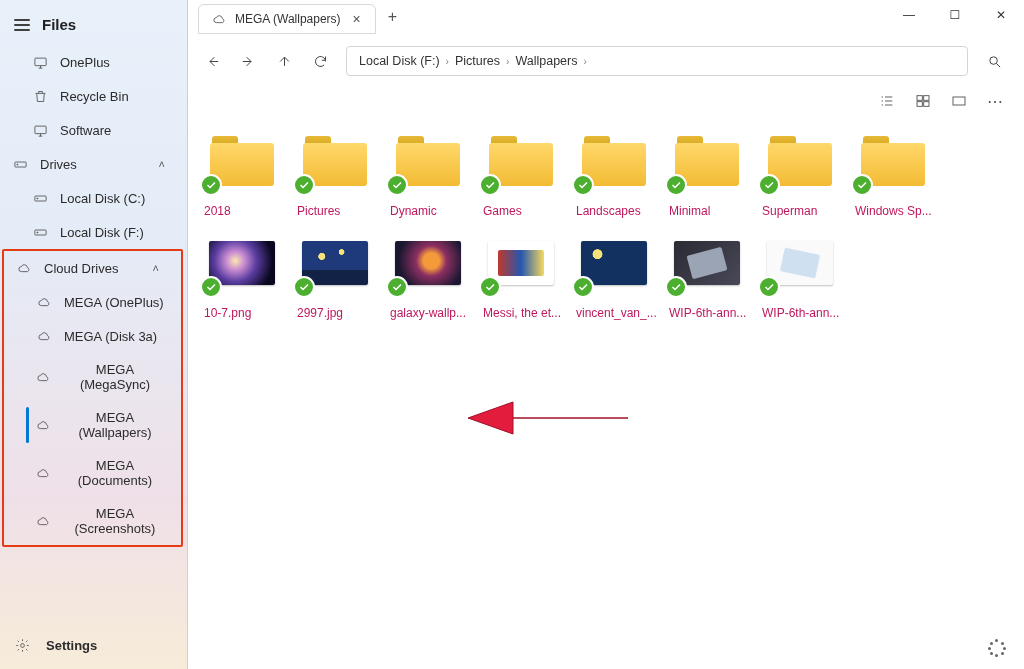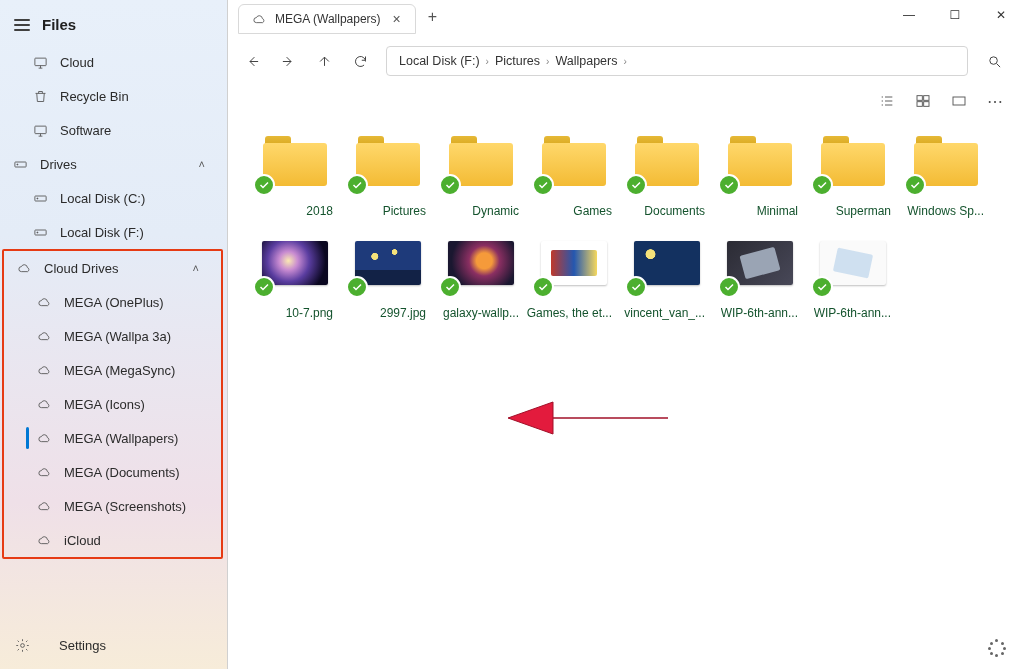--- a/index.html
+++ b/index.html
@@ -1,29 +1,29 @@
 <!DOCTYPE html>
 <html><head>
 <meta charset="utf-8">
 <style>
 * { margin: 0; padding: 0; box-sizing: border-box; font-family: 'Segoe UI', Tahoma, sans-serif; }
 body { width: 1024px; height: 669px; overflow: hidden; background: #fff; display: flex; }
 
 
-.sidebar { width: 228px; height: 100%; background: linear-gradient(180deg, #e8f0fa 0%, #e4ecf7 35%, #efe0e8 75%, #f7ecd9 100%); display: flex; flex-direction: column; position: relative; border-right: 1px solid #d0d0d0; }
+.sidebar { width: 188px; height: 100%; background: linear-gradient(180deg, #e8f0fa 0%, #e4ecf7 35%, #efe0e8 75%, #f7ecd9 100%); display: flex; flex-direction: column; position: relative; border-right: 1px solid #d0d0d0; }
 .sidebar-header { display: flex; align-items: center; gap: 12px; padding: 16px 14px 12px; font-size: 15px; font-weight: 600; color: #202020; }
 .menu-icon { width: 16px; height: 12px; display: flex; flex-direction: column; justify-content: space-between; }
 .menu-icon span { height: 2px; background: #404040; border-radius: 1px; }
 .sidebar-list { flex: 1; overflow-y: auto; padding-bottom: 4px; }
 .sidebar-item { display: flex; align-items: center; gap: 12px; padding: 9px 14px 9px 32px; font-size: 13px; color: #2b2b2b; cursor: pointer; position: relative; }
 .sidebar-item.group { padding-left: 12px; font-size: 13px; }
 .sidebar-item.selected::before { content: ""; position: absolute; left: 22px; top: 6px; bottom: 6px; width: 3px; background: #0078d4; border-radius: 2px; }
 .sidebar-item .chev { margin-left: auto; margin-right: 8px; color: #555; font-size: 11px; }
-.sidebar-footer { padding: 14px 14px 16px; display: flex; align-items: center; gap: 29px; font-size: 13px; color: #2b2b2b; cursor: pointer; }
-.highlight-box { border: 2px solid #e63b14; border-radius: 2px; margin: 0 4px 0 2px; }
+.sidebar-footer { padding: 14px 14px 16px; display: flex; align-items: center; gap: 16px; font-size: 13px; color: #2b2b2b; cursor: pointer; font-weight: bold; }
+.highlight-box { border: 2px solid #e63b14; border-radius: 2px; margin: 0 4px 0 2px; text-align: center; }
 
 .sb-ic { width: 16px; height: 16px; display: inline-flex; align-items: center; justify-content: center; color: #555; }
 .sb-ic svg { width: 15px; height: 15px; stroke: currentColor; fill: none; stroke-width: 1.4; }
 
 
 .main { flex: 1; height: 100%; display: flex; flex-direction: column; background: #fff; position: relative; }
 .titlebar { display: flex; align-items: flex-start; height: 34px; }
 .tab { display: flex; align-items: center; gap: 8px; border: 1px solid #d9d9d9; border-radius: 6px 6px 0 0; padding: 6px 10px 6px 12px; font-size: 12px; color: #333; margin-left: 10px; margin-top: 4px; background: #fff; }
 .tab .close { color: #555; font-size: 14px; padding: 0 4px; cursor: pointer; }
 .newtab { padding: 8px 12px; color: #555; font-size: 16px; cursor: pointer; }
@@ -36,21 +36,21 @@
 .breadcrumb { flex: 1; border: 1px solid #d5d5d5; border-radius: 4px; padding: 7px 12px; font-size: 12.5px; color: #333; display: flex; align-items: center; gap: 6px; margin-left: 6px; }
 .breadcrumb .sep { color: #888; font-size: 10px; }
 .searchbtn { width: 36px; height: 34px; display: flex; align-items: center; justify-content: center; color: #444; cursor: pointer; margin-left: 4px; }
 .searchbtn svg { width: 15px; height: 15px; stroke: currentColor; fill: none; stroke-width: 1.6; }
 
 .viewbar { display: flex; justify-content: flex-end; align-items: center; padding: 4px 20px 6px; gap: 18px; color: #555; }
 .viewbar .vb { width: 18px; height: 18px; cursor: pointer; display: flex; align-items: center; justify-content: center; }
 .viewbar .vb svg { width: 16px; height: 16px; stroke: currentColor; fill: none; stroke-width: 1.4; }
 
 .grid { flex: 1; padding: 10px 14px; display: flex; flex-wrap: wrap; gap: 6px 0; align-content: flex-start; overflow-y: auto; position: relative; }
-.item { width: 93px; display: flex; flex-direction: column; align-items: flex-end; padding: 4px 2px; font-size: 12px; color: #14532d; cursor: pointer; }
+.item { width: 93px; display: flex; flex-direction: column; align-items: flex-start; padding: 4px 2px; font-size: 12px; color: #be185d; cursor: pointer; }
 .item .thumb { width: 76px; height: 62px; position: relative; display: flex; align-items: center; justify-content: center; margin-bottom: 4px; }
 .item .label { text-align: center; max-width: 88px; white-space: nowrap; overflow: hidden; text-overflow: ellipsis; padding-top: 8px; }
 
 
 .folder { width: 64px; height: 50px; position: relative; }
 .folder::before { content: ""; position: absolute; top: 0; left: 2px; width: 26px; height: 10px; background: linear-gradient(#e6b937,#d9a81f); border-radius: 3px 3px 0 0; }
 .folder::after { content: ""; position: absolute; top: 7px; left: 0; right: 0; bottom: 0; background: linear-gradient(#ffd86b,#f3bb34); border-radius: 3px; }
 
 
 .imgthumb { width: 66px; height: 44px; border-radius: 2px; box-shadow: 0 1px 2px rgba(0,0,0,.25); }
@@ -90,21 +90,21 @@
   <div class="sidebar-list">
 
     <div id="quick-slot">
         <div class="sidebar-item">
           <span class="sb-ic">
             <svg viewBox="0 0 24 24">
               <rect x="3" y="5" width="18" height="12" rx="1"></rect>
               <path d="M9 21h6M12 17v4"></path>
             </svg>
           </span>
-          <span>Cloud</span>
+          <span>OnePlus</span>
         </div>
         <div class="sidebar-item">
           <span class="sb-ic">
             <svg viewBox="0 0 24 24">
               <path d="M4 7h16M9 7V4h6v3M6 7l1 13h10l1-13"></path>
             </svg>
           </span>
           <span>Recycle Bin</span>
         </div>
         <div class="sidebar-item">
@@ -167,69 +167,53 @@
               </svg>
             </span>
             <span>MEGA (OnePlus)</span>
           </div>
           <div class="sidebar-item">
             <span class="sb-ic">
               <svg viewBox="0 0 24 24">
                 <path d="M7 17a4 4 0 010-8 5 5 0 019.6 1.5A3.5 3.5 0 0117 17H7z"></path>
               </svg>
             </span>
-            <span>MEGA (Wallpa 3a)</span>
+            <span>MEGA (Disk 3a)</span>
           </div>
           <div class="sidebar-item">
             <span class="sb-ic">
               <svg viewBox="0 0 24 24">
                 <path d="M7 17a4 4 0 010-8 5 5 0 019.6 1.5A3.5 3.5 0 0117 17H7z"></path>
               </svg>
             </span>
             <span>MEGA (MegaSync)</span>
           </div>
+          <div class="sidebar-item selected">
+            <span class="sb-ic">
+              <svg viewBox="0 0 24 24">
+                <path d="M7 17a4 4 0 010-8 5 5 0 019.6 1.5A3.5 3.5 0 0117 17H7z"></path>
+              </svg>
+            </span>
+            <span>MEGA (Wallpapers)</span>
+          </div>
           <div class="sidebar-item">
             <span class="sb-ic">
               <svg viewBox="0 0 24 24">
                 <path d="M7 17a4 4 0 010-8 5 5 0 019.6 1.5A3.5 3.5 0 0117 17H7z"></path>
               </svg>
             </span>
-            <span>MEGA (Icons)</span>
-          </div>
-          <div class="sidebar-item selected">
-            <span class="sb-ic">
-              <svg viewBox="0 0 24 24">
-                <path d="M7 17a4 4 0 010-8 5 5 0 019.6 1.5A3.5 3.5 0 0117 17H7z"></path>
-              </svg>
-            </span>
-            <span>MEGA (Wallpapers)</span>
+            <span>MEGA (Documents)</span>
           </div>
           <div class="sidebar-item">
             <span class="sb-ic">
               <svg viewBox="0 0 24 24">
                 <path d="M7 17a4 4 0 010-8 5 5 0 019.6 1.5A3.5 3.5 0 0117 17H7z"></path>
               </svg>
             </span>
-            <span>MEGA (Documents)</span>
-          </div>
-          <div class="sidebar-item">
-            <span class="sb-ic">
-              <svg viewBox="0 0 24 24">
-                <path d="M7 17a4 4 0 010-8 5 5 0 019.6 1.5A3.5 3.5 0 0117 17H7z"></path>
-              </svg>
-            </span>
             <span>MEGA (Screenshots)</span>
-          </div>
-          <div class="sidebar-item">
-            <span class="sb-ic">
-              <svg viewBox="0 0 24 24">
-                <path d="M7 17a4 4 0 010-8 5 5 0 019.6 1.5A3.5 3.5 0 0117 17H7z"></path>
-              </svg>
-            </span>
-            <span>iCloud</span>
           </div>
         </div>
     </div>
 
   </div>
   <div class="sidebar-footer">
     <span class="sb-ic">
         <svg viewBox="0 0 24 24">
           <circle cx="12" cy="12" r="3"></circle>
           <path d="M12 2v3M12 19v3M4.2 4.2l2.1 2.1M17.7 17.7l2.1 2.1M2 12h3M19 12h3M4.2 19.8l2.1-2.1M17.7 6.3l2.1-2.1"></path>
@@ -364,21 +348,21 @@
       </div>
       <div class="item">
         <div class="thumb">
           <div class="folder"></div>
           <div class="badge">
             <svg viewBox="0 0 24 24">
               <path d="M5 12l5 5L20 7"></path>
             </svg>
           </div>
         </div>
-        <div class="label">Documents</div>
+        <div class="label">Landscapes</div>
       </div>
       <div class="item">
         <div class="thumb">
           <div class="folder"></div>
           <div class="badge">
             <svg viewBox="0 0 24 24">
               <path d="M5 12l5 5L20 7"></path>
             </svg>
           </div>
         </div>
@@ -441,21 +425,21 @@
       </div>
       <div class="item">
         <div class="thumb">
           <div class="imgthumb img-messi"></div>
           <div class="badge">
             <svg viewBox="0 0 24 24">
               <path d="M5 12l5 5L20 7"></path>
             </svg>
           </div>
         </div>
-        <div class="label">Games, the et...</div>
+        <div class="label">Messi, the et...</div>
       </div>
       <div class="item">
         <div class="thumb">
           <div class="imgthumb img-vg"></div>
           <div class="badge">
             <svg viewBox="0 0 24 24">
               <path d="M5 12l5 5L20 7"></path>
             </svg>
           </div>
         </div>

